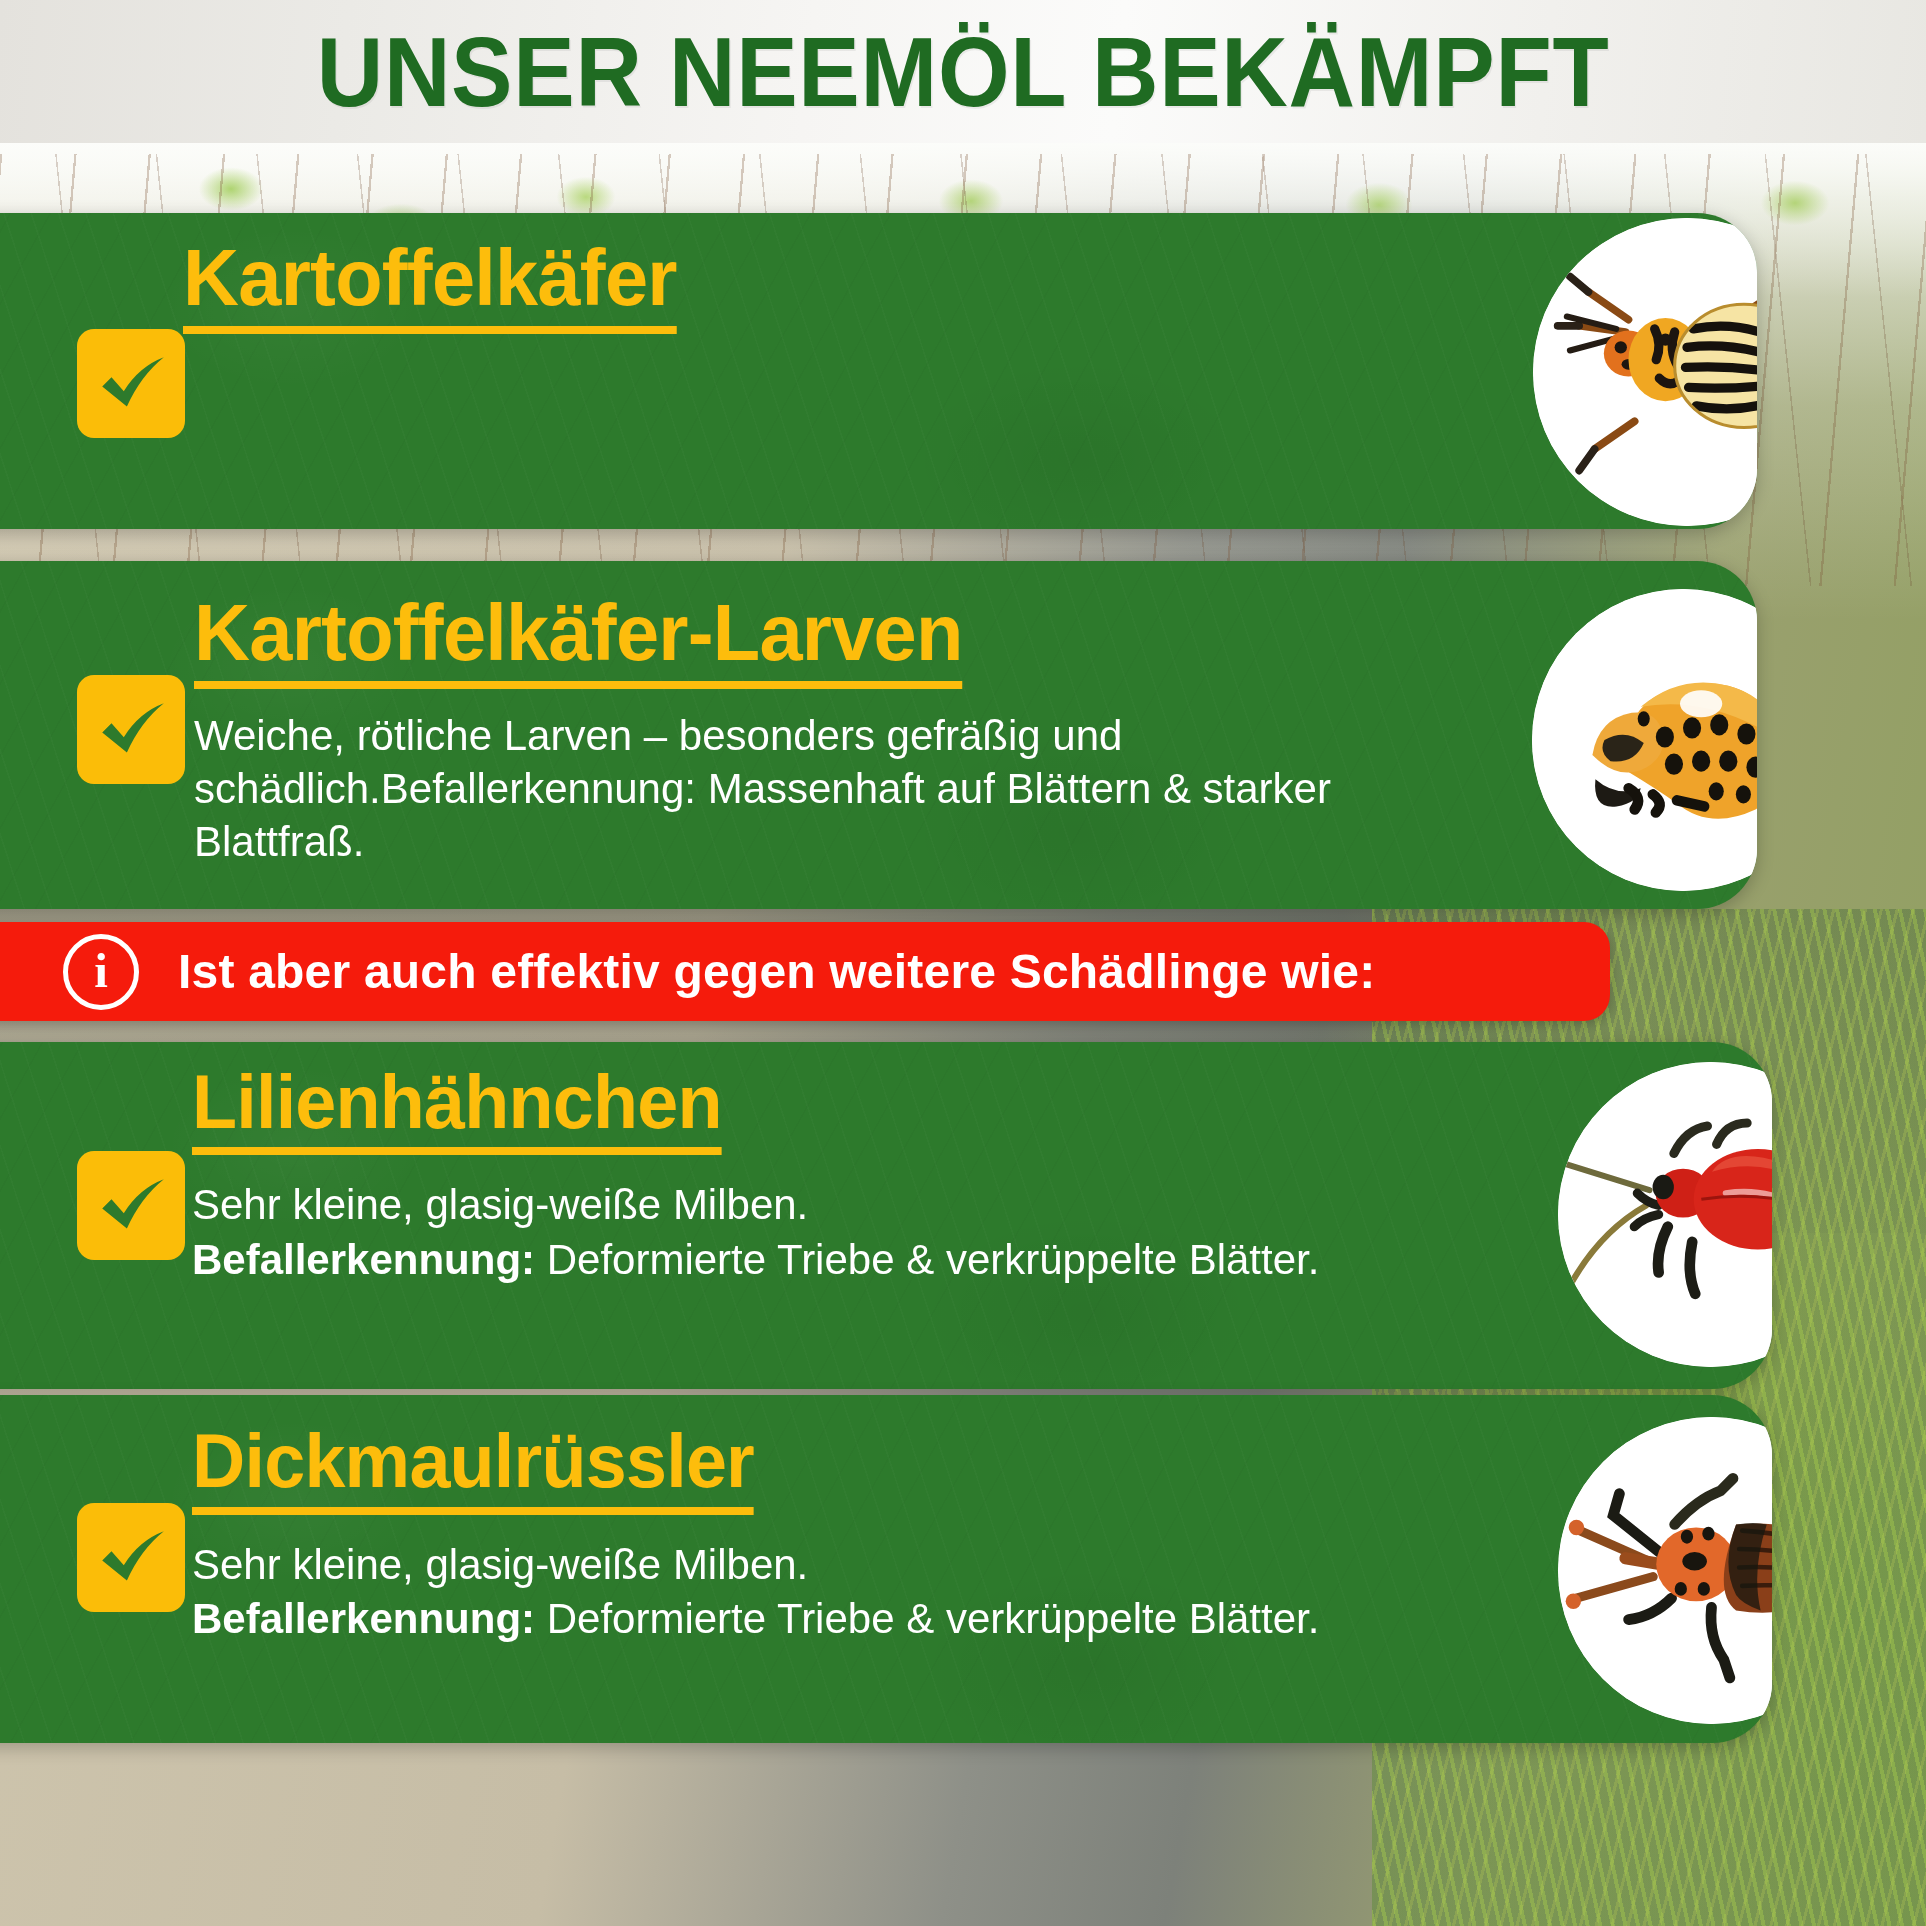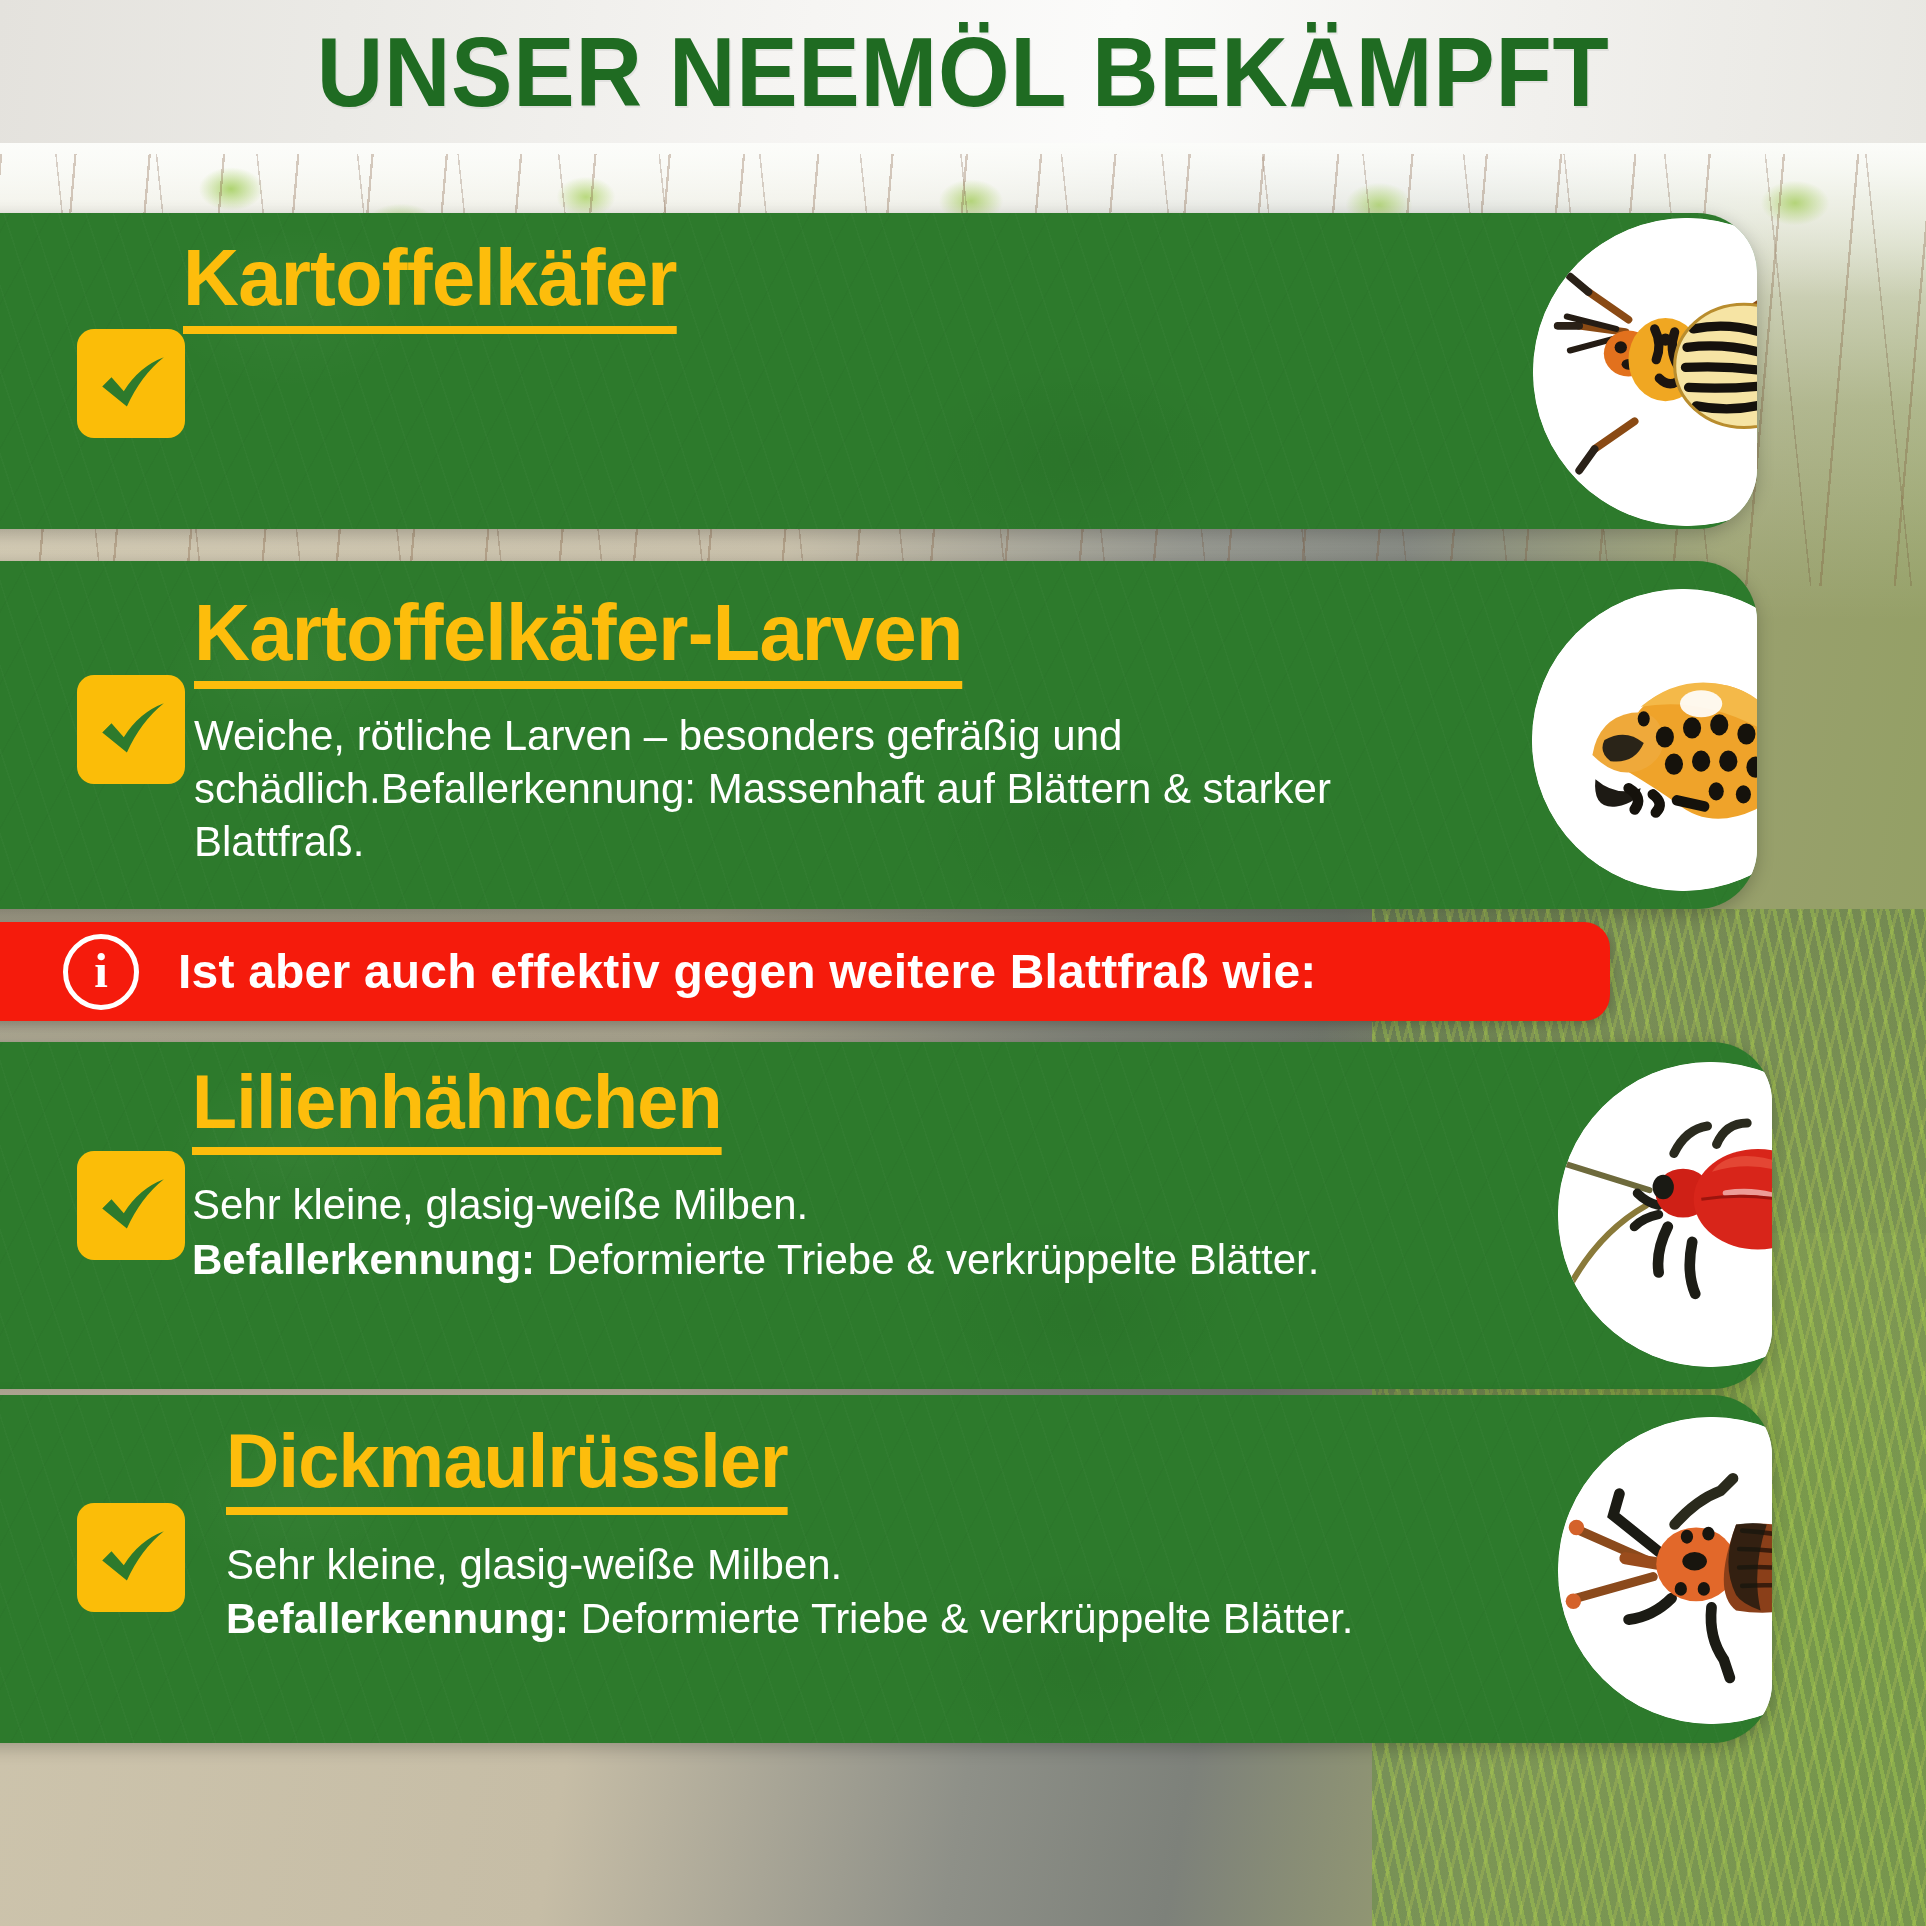--- a/index.html
+++ b/index.html
@@ -117,21 +117,21 @@
   .card-1 .check-box{left:108px;top:116px;}
   .card-2 .check-box{left:108px;top:114px;}
   .card-3 .check-box{left:108px;top:109px;}
   .card-4 .check-box{left:108px;top:108px;}
 
   
   .card-text{position:absolute;z-index:3;}
   .card-1 .card-text{left:214px;top:25px;width:1264px;}
   .card-2 .card-text{left:225px;top:32px;width:1264px;}
   .card-3 .card-text{left:223px;top:21.6px;width:1402px;}
-  .card-4 .card-text{left:223px;top:28px;width:1402px;margin-left:34px;}
+  .card-4 .card-text{left:223px;top:28px;width:1402px;}
 
   .pest-title{
     color:#fdbd0c;
     font-weight:bold;
     line-height:1.0;
     letter-spacing:-0.8px;
     display:inline-block;
     border-bottom:8.5px solid #fdbd0c;
     padding-bottom:7.7px;
     white-space:nowrap;
@@ -279,21 +279,21 @@
       <path d="M64 132 q10 6 4 14 M80 136 q8 6 2 12" stroke="#15120c" stroke-width="7" fill="none" stroke-linecap="round"></path>
       <path d="M96 140 l18 4" stroke="#15120c" stroke-width="7" stroke-linecap="round"></path>
     </svg>
   </div>
 </div>
 
 <div class="red-banner">
   <div class="info-icon">
     <span>i</span>
   </div>
-  <div class="red-banner-text">Ist aber auch effektiv gegen weitere Blattfraß wie:</div>
+  <div class="red-banner-text">Ist aber auch effektiv gegen weitere Schädlinge wie:</div>
 </div>
 
 <div class="card card-3">
   <div class="check-box">
     <svg viewBox="0 0 100 100" aria-hidden="true">
       <path d="M12 54 L24 42 L40 60 Q60 28 92 16 Q62 40 44 80 Z" fill="#2d7a2c"></path>
     </svg>
   </div>
   <div class="card-text">
     <div class="pest-title">Lilienhähnchen</div>

